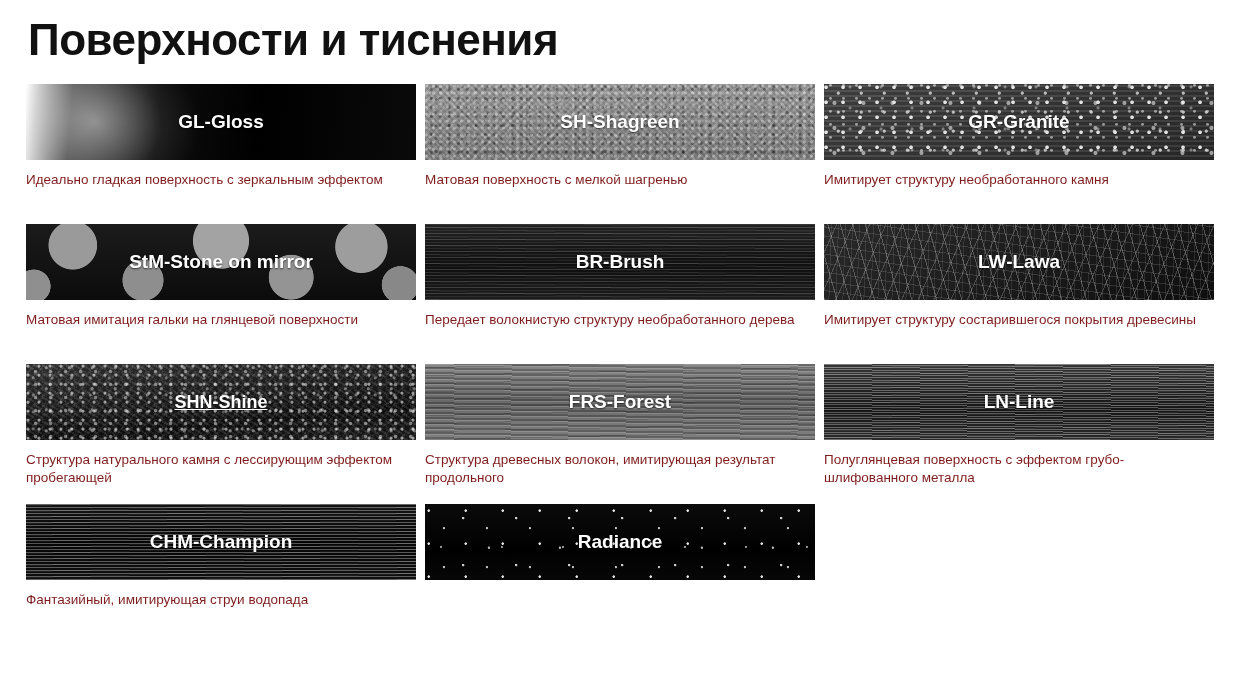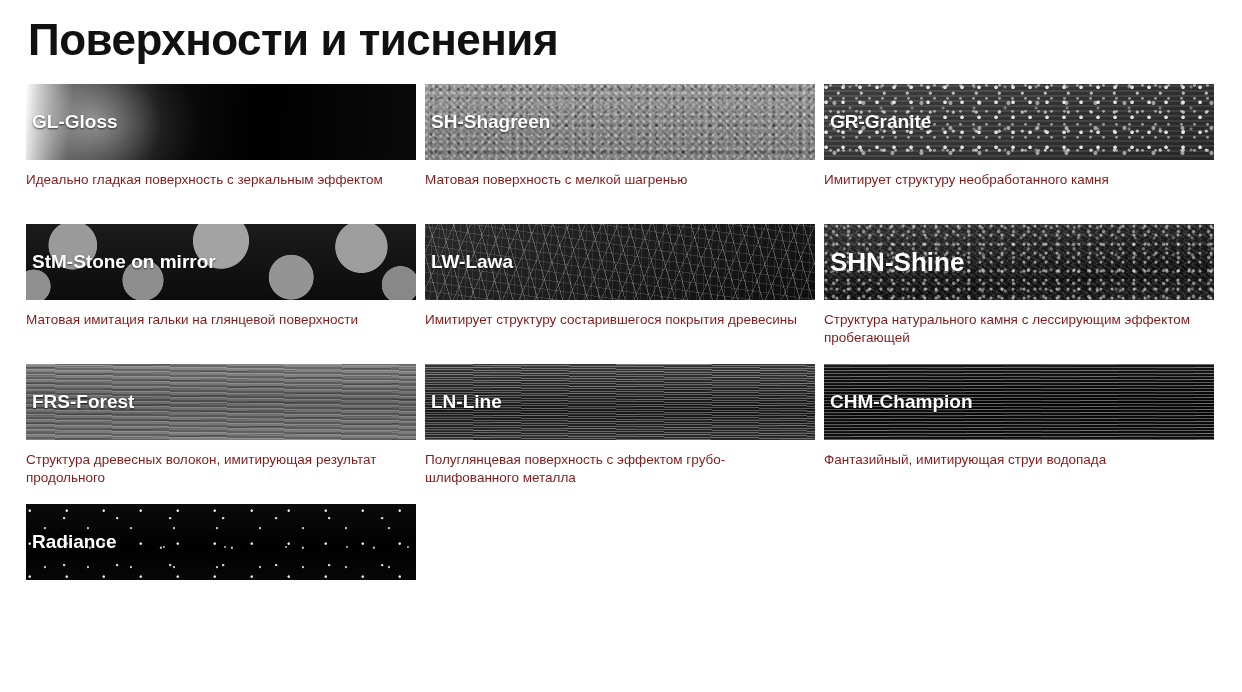--- a/index.html
+++ b/index.html
@@ -44,20 +44,21 @@
     flex-direction: column;
   }
   .swatch {
     position: relative;
     width: 390px;
     height: 76px;
     overflow: hidden;
     background: #8b5cf6;
     display: flex;
     align-items: center;
+    justify-content: center;
   }
   .swatch .tex {
     position: absolute;
     inset: 0;
   }
   .swatch-label {
     position: relative;
     z-index: 5;
     color: #ffffff;
     font-size: 19px;
@@ -233,33 +234,40 @@
 
 
     <div class="cell">
       <div class="swatch">
         <div class="tex t-stm"></div>
         <span class="swatch-label">StM-Stone on mirror</span>
       </div>
       <div class="caption">Матовая имитация гальки на глянцевой поверхности</div>
     </div>
 
+    <div class="cell">
+      <div class="swatch">
+        <div class="tex t-brush"></div>
+        <span class="swatch-label">BR-Brush</span>
+      </div>
+      <div class="caption">Передает волокнистую структуру необработанного дерева</div>
+    </div>
 
     <div class="cell">
       <div class="swatch">
         <div class="tex t-lawa"></div>
         <span class="swatch-label">LW-Lawa</span>
       </div>
       <div class="caption">Имитирует структуру состарившегося покрытия древесины</div>
     </div>
 
     <div class="cell">
       <div class="swatch">
         <div class="tex t-shine"></div>
-        <span class="swatch-label" style="font-size:26px;">SHN-Shine</span>
+        <span class="swatch-label" style="font-size:18px;text-decoration:underline;">SHN-Shine</span>
       </div>
       <div class="caption">Структура натурального камня с лессирующим эффектом пробегающей</div>
     </div>
 
     <div class="cell">
       <div class="swatch">
         <div class="tex t-forest"></div>
         <span class="swatch-label">FRS-Forest</span>
       </div>
       <div class="caption">Структура древесных волокон, имитирующая результат продольного</div>

